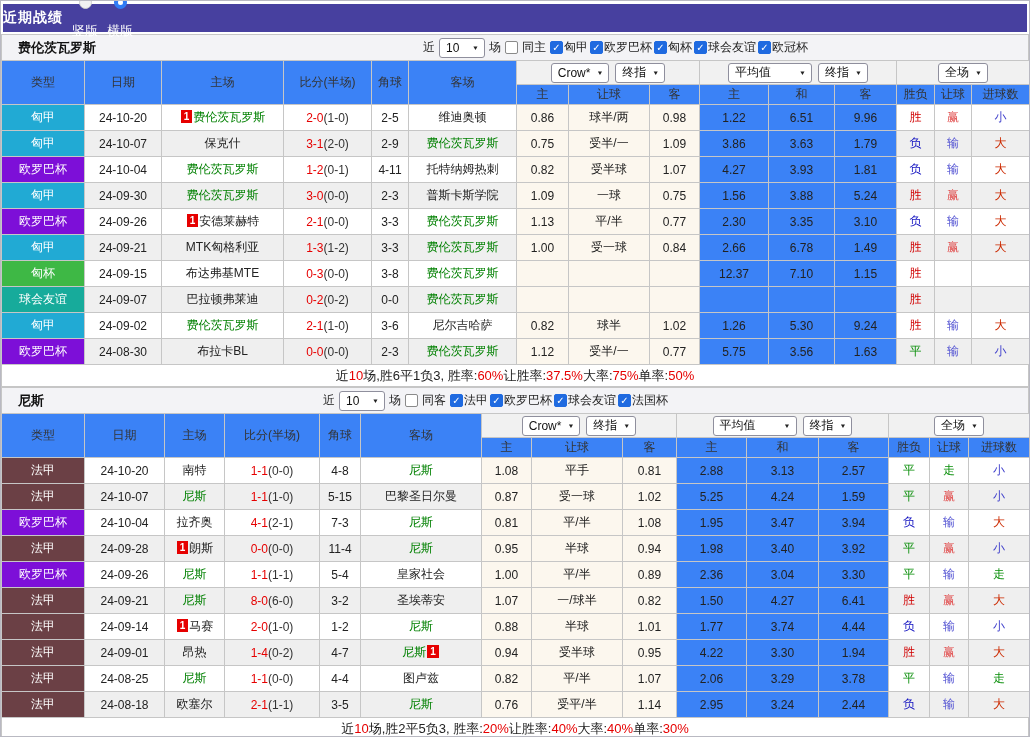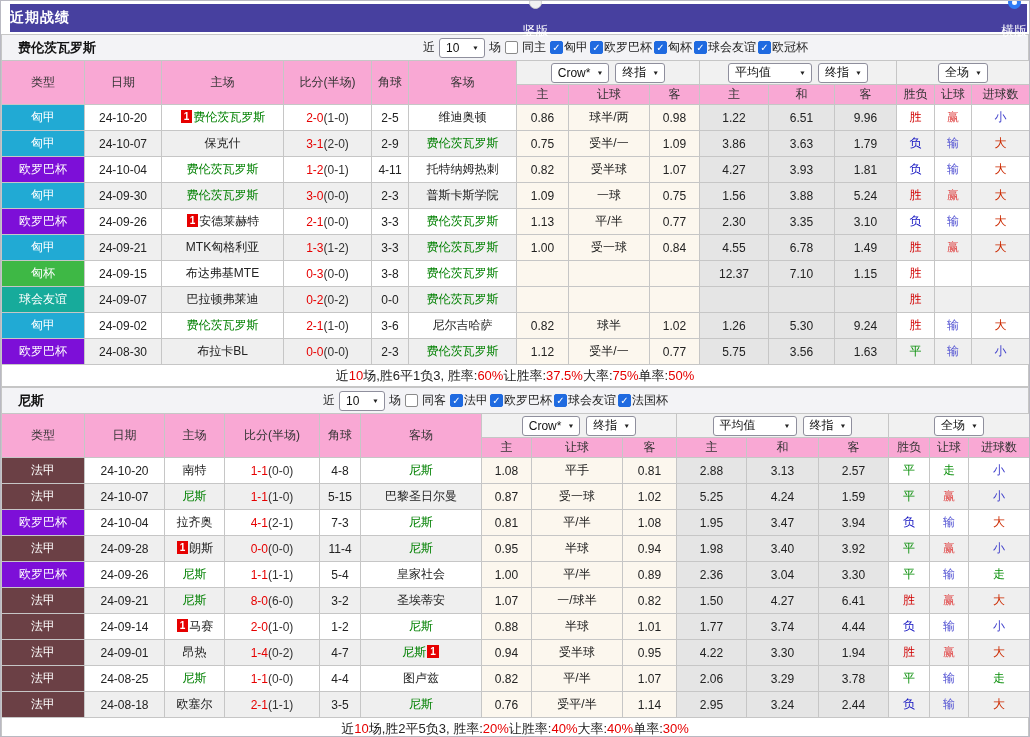--- a/index.html
+++ b/index.html
@@ -1,21 +1,21 @@
 <!DOCTYPE html>
 <html><head>
 <meta charset="utf-8">
 <style>
   *{box-sizing:border-box;margin:0;padding:0;}
   html,body{width:1030px;height:737px;overflow:hidden;}
   body{font-family:"Liberation Sans","DejaVu Sans",sans-serif;font-size:12px;color:#222;background:#fff;}
   #page{width:1030px;height:737px;overflow:hidden;background:#fff;border:1px solid #b9b9c2;}
 
   
-  .titlebar{height:28px;margin:3px 2px 2px 9px;background:#47409f;display:flex;align-items:center;justify-content:space-between;gap:9px;color:#fff;}
+  .titlebar{height:28px;margin:3px 2px 2px 2px;background:#47409f;display:flex;align-items:center;justify-content:flex-start;gap:9px;color:#fff;}
   .titlebar .title{font-weight:bold;font-size:14px;letter-spacing:1px;}
   .radio-group{display:flex;align-items:center;gap:13px;font-size:13px;flex-direction:column;}
   .rd{width:13px;height:13px;border-radius:50%;background:#f2f2f2;border:1px solid #cfcfcf;display:inline-block;}
   .rd.on{background:#fff;border:4px solid #2f7bf5;}
 
   
   .team-row{height:26px;display:flex;align-items:center;background:#f3f3f6;border:1px solid #c6c6c6;border-bottom:none;}
   .team-name{font-weight:bold;font-size:13px;margin-left:16px;color:#111;}
   .filter{margin-left:auto;display:flex;align-items:center;gap:4px;}
   .filter.f0{padding-right:220px;}
@@ -26,29 +26,29 @@
 
   
   .sel{display:inline-flex;align-items:center;gap:6px;border:1px solid #8f8f9d;border-radius:3px;background:#fff;padding:0 5px 0 6px;height:20px;font-size:12px;color:#111;white-space:nowrap;}
   .sel .ar{font-size:7px;color:#222;transform:scaleY(.85);}
   .sel.wide{min-width:84px;justify-content:space-between;}
   .sel.num{min-width:46px;justify-content:space-between;font-family:"Liberation Sans",sans-serif;}
 
   
   table{border-collapse:collapse;table-layout:fixed;width:1028px;}
   td,th{border:1px solid #c6c6c6;text-align:center;vertical-align:middle;overflow:hidden;white-space:nowrap;font-weight:normal;}
-  thead th{background:#f9a8d4;color:#333;}
+  thead th{background:#3b82f6;color:#333;}
   thead tr.h1 th{height:24px;}
   thead tr.h2 th{height:20px;}
   thead th.grp{background:#f1f1f1;}
   .grp-inner{display:flex;align-items:center;justify-content:center;gap:6px;}
   tbody td{height:26px;background:#fff;}
   tr.alt td{background:#efefef;}
   table td.cream{background:#fcf7ee;}
-  table td.blu{background:#e5e5e5;}
+  table td.blu{background:#3b82f6;}
   td.league{color:#fff;}
   .tg{color:#008000;}
   .tk{color:#222;}
   .sc{color:#e60000;}
   .half{color:#333;}
   .badge{display:inline-block;background:#e60000;color:#fff;font-size:10px;font-weight:bold;line-height:13px;height:13px;padding:0 3px;margin:0 1px;vertical-align:1px;}
 
   
   .summary{height:22px;border:1px solid #c6c6c6;border-top:none;display:flex;align-items:center;justify-content:center;font-size:13px;color:#222;background:#fff;}
   .summary .red{color:#e60000;}
@@ -265,21 +265,21 @@
         <tr class="alt">
           <td class="league" style="background: rgb(33, 170, 212);">匈甲</td>
           <td>24-09-21</td>
           <td><span class="tk">MTK匈格利亚</span></td>
           <td><span class="sc">1-3</span><span class="half">(1-2)</span></td>
           <td>3-3</td>
           <td><span class="tg">费伦茨瓦罗斯</span></td>
           <td class="cream">1.00</td>
           <td class="cream">受一球</td>
           <td class="cream">0.84</td>
-          <td class="blu">4.55</td>
+          <td class="blu">2.66</td>
           <td class="blu">6.78</td>
           <td class="blu">1.49</td>
           <td class="res" style="color: rgb(209, 0, 0);">胜</td>
           <td class="res" style="color: rgb(225, 75, 75);">赢</td>
           <td class="res" style="color: rgb(204, 42, 0);">大</td>
         </tr>
         <tr>
           <td class="league" style="background: rgb(62, 184, 69);">匈杯</td>
           <td>24-09-15</td>
           <td><span class="tk">布达弗基MTE</span></td>

